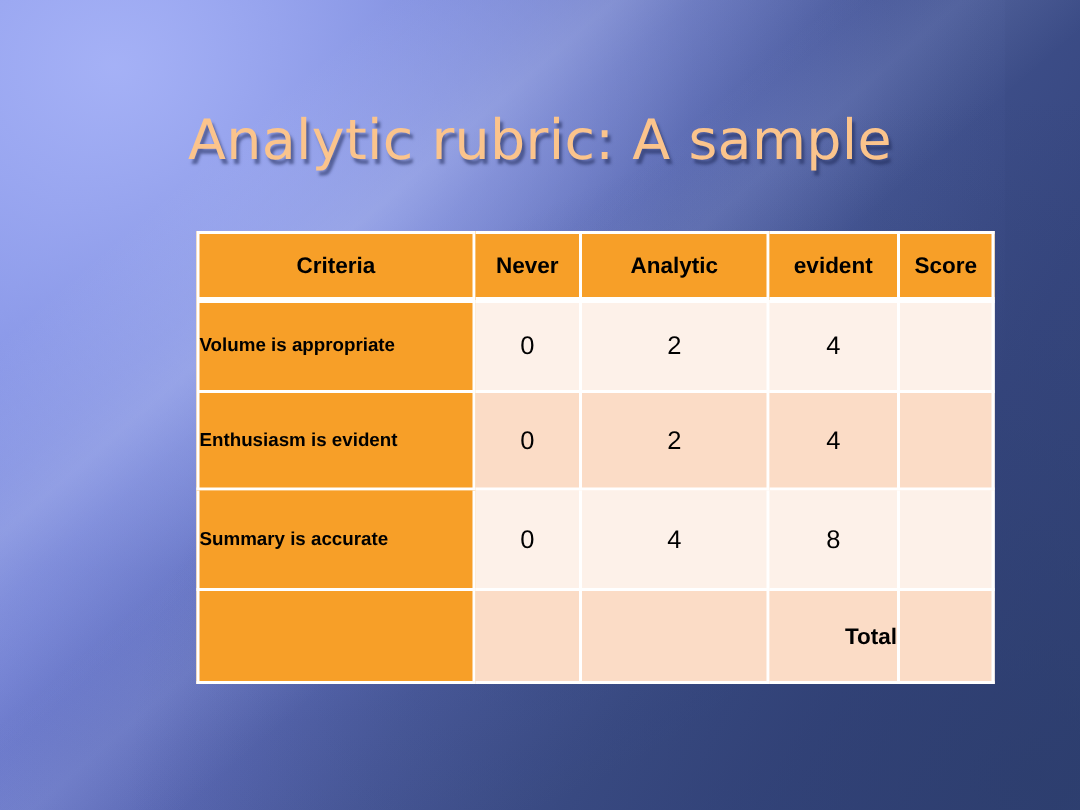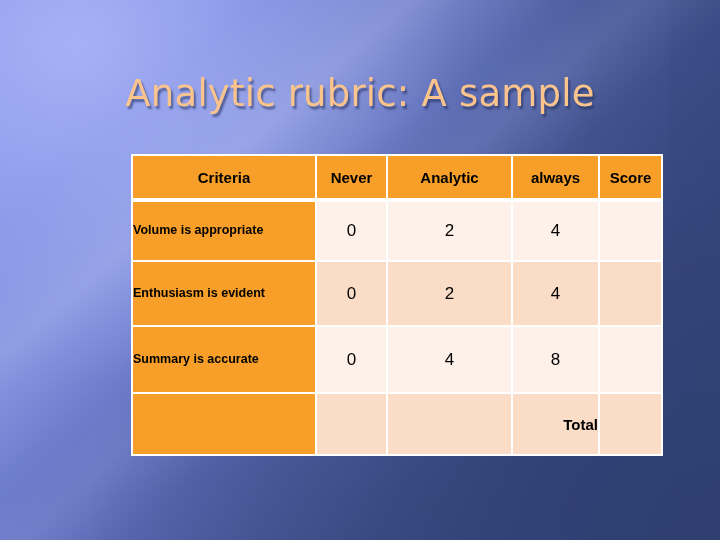--- a/index.html
+++ b/index.html
@@ -207,21 +207,21 @@
       <col class="col-never">
       <col class="col-sometimes">
       <col class="col-always">
       <col class="col-score">
     </colgroup>
     <thead>
       <tr>
         <th class="hdr criteria-hdr">Criteria</th>
         <th class="hdr">Never</th>
         <th class="hdr">Analytic</th>
-        <th class="hdr">always</th>
+        <th class="hdr">evident</th>
         <th class="hdr">Score</th>
       </tr>
     </thead>
     <tbody>
       <tr class="row-h2">
         <td class="crit-cell">Volume is appropriate</td>
         <td class="val-cell shade-light">0</td>
         <td class="val-cell shade-light">2</td>
         <td class="val-cell shade-light">4</td>
         <td class="val-cell shade-light"></td>

